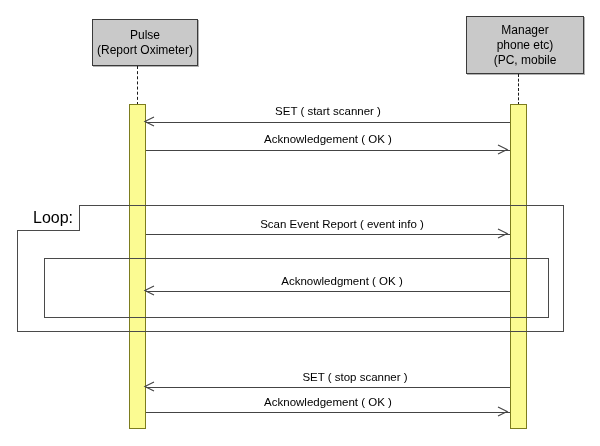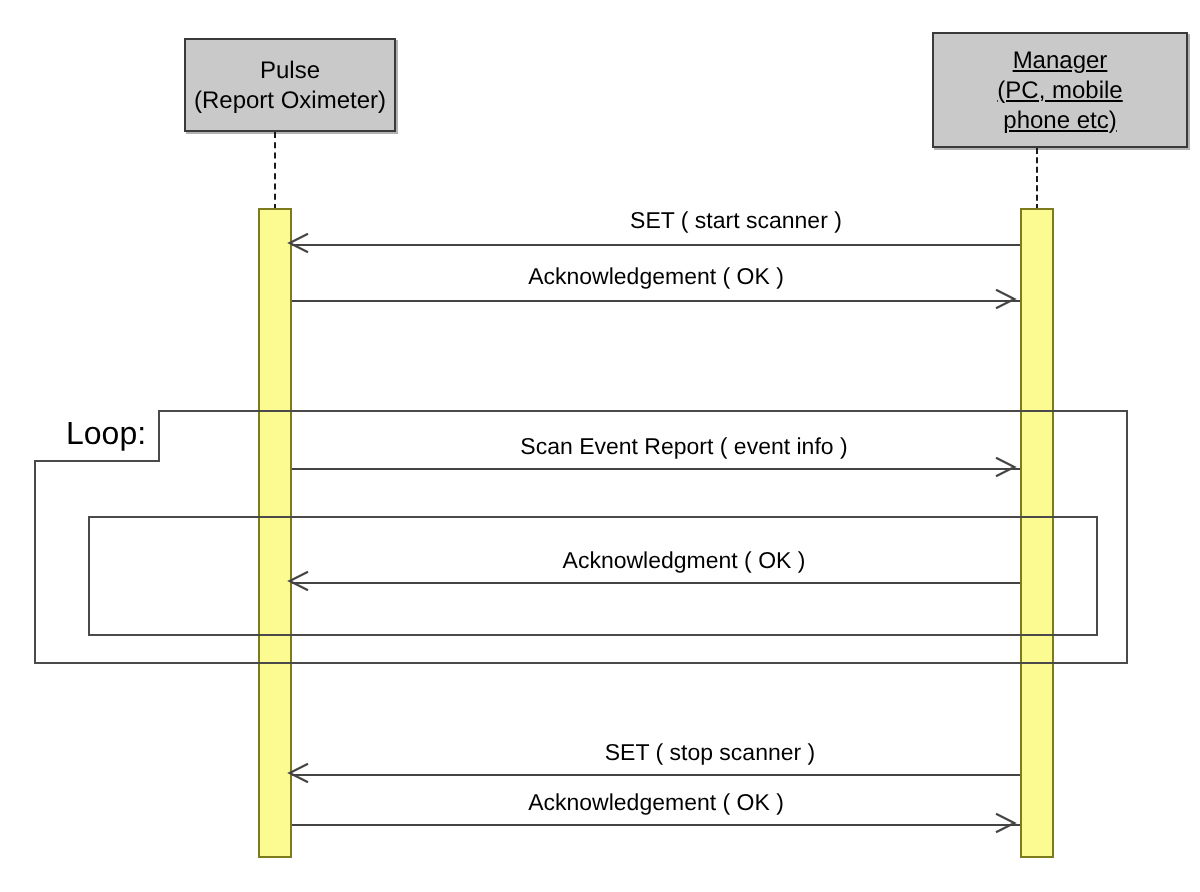--- a/index.html
+++ b/index.html
@@ -100,42 +100,42 @@
 
 <div id="canvas">
 
   <div class="participant" style="left:92px; top:19px; width:106px; height:47px;">
     <span class="plines">
       <span>Pulse</span>
       <span>(Report Oximeter)</span>
     </span>
   </div>
 
-  <div class="participant" style="left:466px; top:16px; width:128px; height:58px;text-decoration:underline;">
+  <div class="participant" style="left:466px; top:16px; width:118px; height:58px;">
     <span class="plines">
       <span>Manager</span>
+      <span>phone etc)</span>
       <span>(PC, mobile</span>
-      <span>phone etc)</span>
     </span>
   </div>
 
   <div class="lifeline-dash" style="left:137px; top:66px; height:39px;"></div>
   <div class="lifeline-dash" style="left:518px; top:74px; height:31px;"></div>
 
   <div class="activation" style="left:129px; top:104px; width:17px; height:325px;"></div>
   <div class="activation" style="left:510px; top:104px; width:17px; height:325px;"></div>
 
   <div class="fragment" style="left:17px; top:205px; width:547px; height:127px;"></div>
   <div class="fragment-label" style="left:17px; top:205px; width:63px; height:26px;">
     <span>Loop:</span>
   </div>
 
   <div class="fragment" style="left:44px; top:258px; width:505px; height:60px;"></div>
 
-  <div class="msg-label" style="left:146px; top:105px; width:364px;padding-left:40px;">SET ( start scanner )</div>
+  <div class="msg-label" style="left:146px; top:105px; width:364px;">SET ( start scanner )</div>
   <div class="msg-line" style="left:146px; top:122px; width:364px;"></div>
   <svg class="arrowhead" style="left:143px; top:116px;" viewBox="0 0 12 12">
     <polyline points="12,1 2,6 12,11" fill="none" stroke="#444444" stroke-width="1.2"></polyline>
   </svg>
 
   <div class="msg-label" style="left:146px; top:133px; width:364px;">Acknowledgement ( OK )</div>
   <div class="msg-line" style="left:146px; top:150px; width:364px;"></div>
   <svg class="arrowhead" style="left:498px; top:144px;" viewBox="0 0 12 12">
     <polyline points="0,1 10,6 0,11" fill="none" stroke="#444444" stroke-width="1.2"></polyline>
   </svg>

